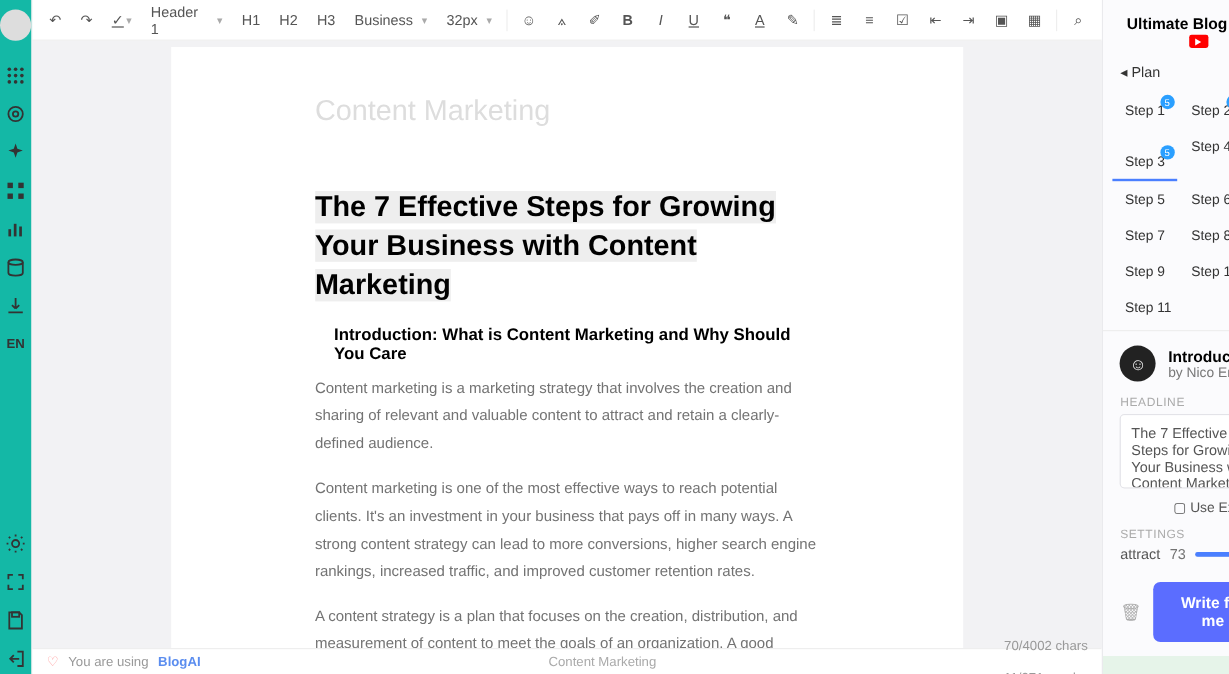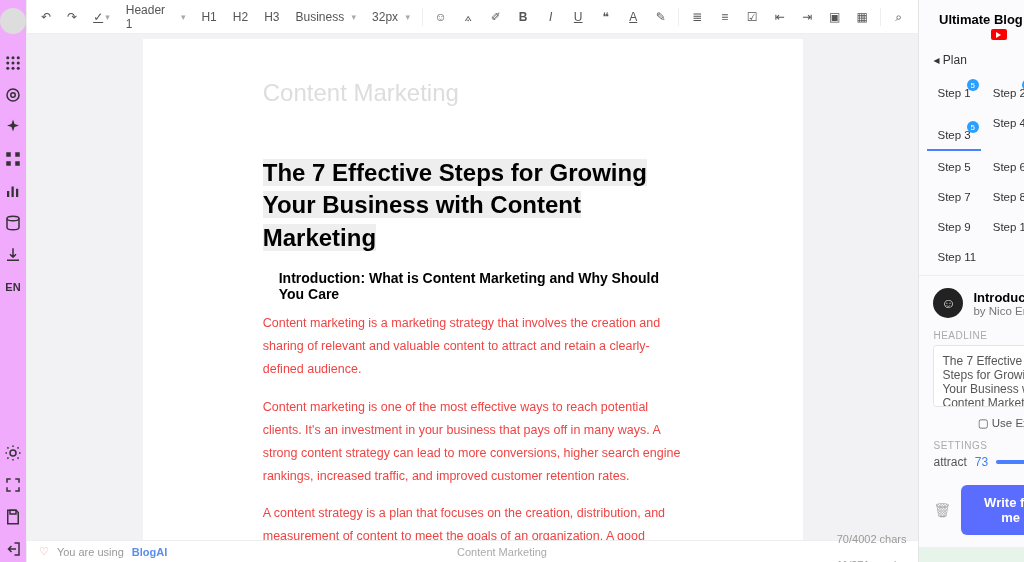--- a/index.html
+++ b/index.html
@@ -1,18 +1,18 @@
 <!DOCTYPE html>
 <html><head>
 <meta charset="utf-8">
 <style>
 * { margin: 0; padding: 0; box-sizing: border-box; font-family: Verdana, Arial, sans-serif; }
 body { background: #f9f9fb; overflow: hidden; }
 .app { display: flex; height: 562px; width: 1024px; }
-.left-rail { width: 42px; background: #f0abfc; border-right: 1px solid #eee; display: flex; flex-direction: column; align-items: flex-end; padding-top: 8px; gap: 6px; }
+.left-rail { width: 42px; background: #14b8a6; border-right: 1px solid #eee; display: flex; flex-direction: column; align-items: flex-end; padding-top: 8px; gap: 6px; }
 .left-rail .avatar { width: 26px; height: 26px; border-radius: 50%; background: #ddd; margin-bottom: 10px; }
 .left-rail .rail-icon { width: 26px; height: 26px; display: flex; align-items: center; justify-content: center; color: #333; cursor: pointer; font-size: 14px; }
 .left-rail .rail-icon svg { width: 18px; height: 18px; }
 .left-rail .spacer { flex: 1; }
 .left-rail .lang { font-size: 11px; font-weight: bold; color: #333; }
 
 .main { flex: 1; display: flex; flex-direction: column; background: #fafafa; position: relative; }
 .toolbar { height: 34px; background: #fff; border-bottom: 1px solid #eee; display: flex; align-items: center; padding: 0 10px; gap: 8px; font-size: 12px; color: #555; overflow: hidden; }
 .toolbar .tb-item { display: flex; align-items: center; gap: 2px; cursor: pointer; padding: 2px 4px; }
 .toolbar .tb-sep { width: 1px; height: 18px; background: #eee; }
@@ -20,21 +20,21 @@
 .toolbar .fmt-btn { width: 20px; text-align: center; cursor: pointer; }
 .bold { font-weight: bold; }
 .italic { font-style: italic; }
 .underline { text-decoration: underline; }
 
 .doc-wrap { flex: 1; overflow: auto; background: #f2f2f4; padding: 5px 20px 0; }
 .doc { background: #fff; max-width: 660px; margin: 0 auto; padding: 40px 120px 20px; min-height: 100%; }
 .doc .ghost { color: #ddd; font-size: 24px; font-weight: 500; margin-bottom: 50px; }
 .doc h1.title { font-size: 24px; font-weight: 700; line-height: 1.35; margin-bottom: 18px; background: #eee; display: inline; box-decoration-break: clone; }
 .doc h2 { font-size: 14px; font-weight: 700; margin: 16px 16px 10px; }
-.doc p { font-size: 12.5px; line-height: 1.85; color: #ef4444; margin-bottom: 14px; }
+.doc p { font-size: 12.5px; line-height: 1.85; color: #737373; margin-bottom: 14px; }
 
 .statusbar { position: absolute; bottom: 0; left: 0; right: 0; height: 22px; background: #fff; border-top: 1px solid #eee; display: flex; align-items: center; font-size: 11px; color: #999; padding: 0 12px; gap: 8px; }
 .statusbar .heart { color: #f99; }
 .statusbar .brand { color: #5b8def; font-weight: bold; }
 .statusbar .center { flex: 1; text-align: center; color: #aaa; }
 .statusbar .right { display: flex; gap: 14px; flex-direction: column; }
 
 .side-panel { width: 308px; background: #fbfbfd; border-left: 1px solid #e5e5e9; display: flex; flex-direction: column; font-size: 12.5px; position: relative; }
 .sp-head { padding: 12px 14px 4px; text-align: center; position: relative; }
 .sp-head .title { font-weight: 700; font-size: 13px; }
@@ -51,21 +51,21 @@
 .sp-author .nm { font-weight: 700; font-size: 13px; }
 .sp-author .by { font-size: 11.5px; color: #777; }
 .sp-label { font-size: 10px; color: #aaa; letter-spacing: 0.5px; margin-bottom: 4px; }
 .sp-textarea { width: 100%; border: 1px solid #e3e3e8; border-radius: 4px; padding: 8px; font-size: 12px; color: #555; resize: none; height: 62px; font-family: inherit; }
 .sp-use { text-align: right; font-size: 11.5px; color: #555; padding: 6px 0 10px; cursor: pointer; }
 .sp-settings-row { display: flex; align-items: center; justify-content: space-between; gap: 8px; margin-top: 4px; }
 .sp-settings-row .lbl { font-size: 12px; color: #555; }
 .sp-slider-wrap { display: flex; align-items: center; gap: 8px; }
 .sp-slider { width: 64px; height: 4px; background: #ddd; border-radius: 2px; position: relative; }
 .sp-slider .fill { position: absolute; left: 0; top: 0; bottom: 0; width: 73%; background: #4a7fff; border-radius: 2px; }
-.sp-val { font-size: 12px; color: #3b82f6; }
+.sp-val { font-size: 12px; color: #737373; }
 .sp-actions { display: flex; justify-content: flex-end; gap: 10px; align-items: center; margin-top: 16px; }
 .sp-trash { color: #aaa; cursor: pointer; font-size: 14px; }
 .sp-write { background: #5b6dff; color: #fff; border: none; padding: 10px 18px; border-radius: 6px; font-size: 13px; font-weight: 600; cursor: pointer; }
 .sp-gen { background: #e6f4e9; padding: 14px 14px; font-size: 12px; color: #444; line-height: 1.55; flex: 1; overflow: auto; }
 .sp-gen p { margin-bottom: 12px; }
 </style>
 </head>
 <body>
 
 <div class="app">

